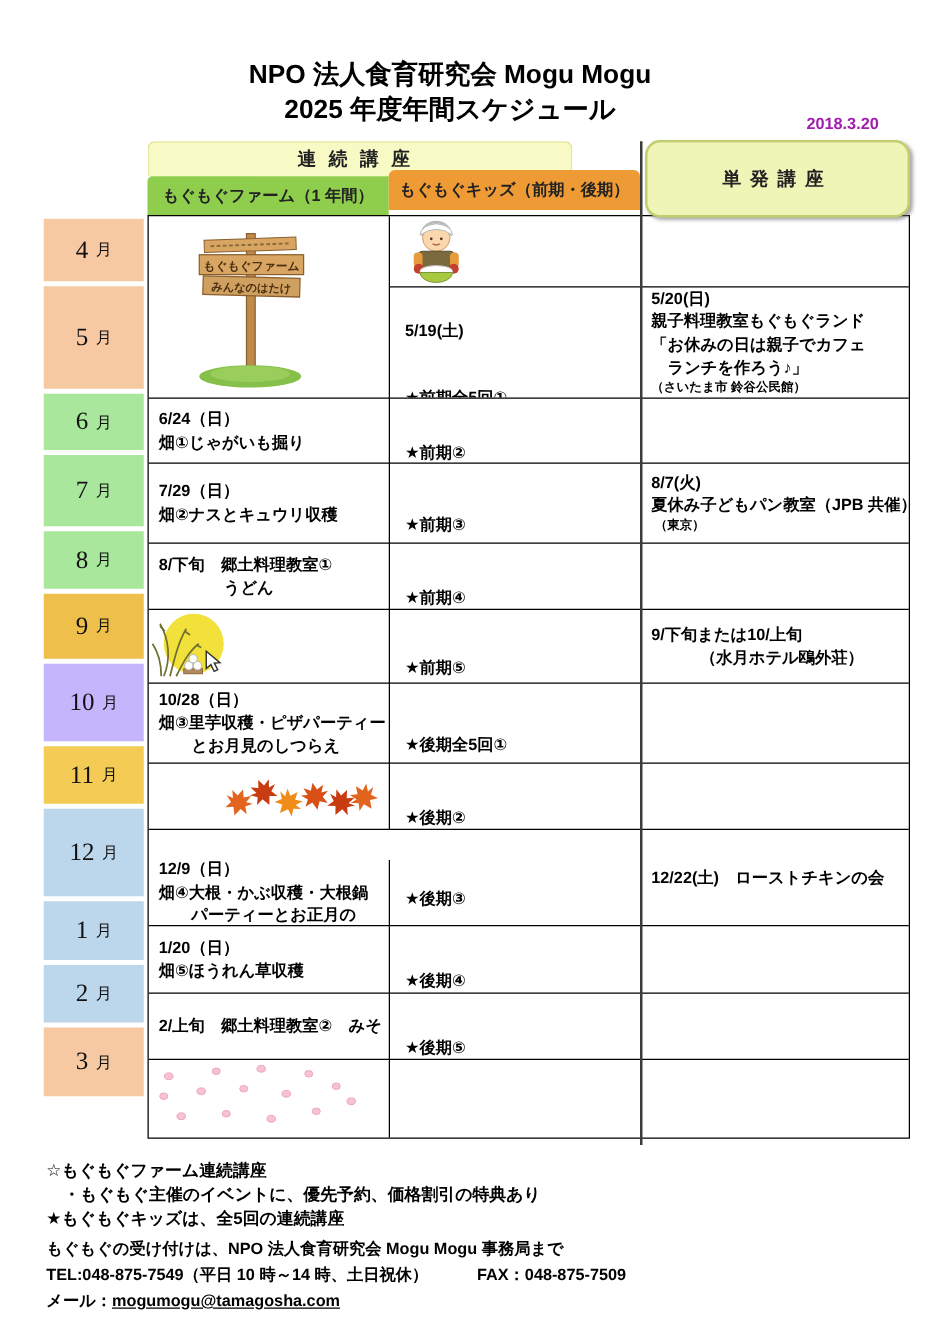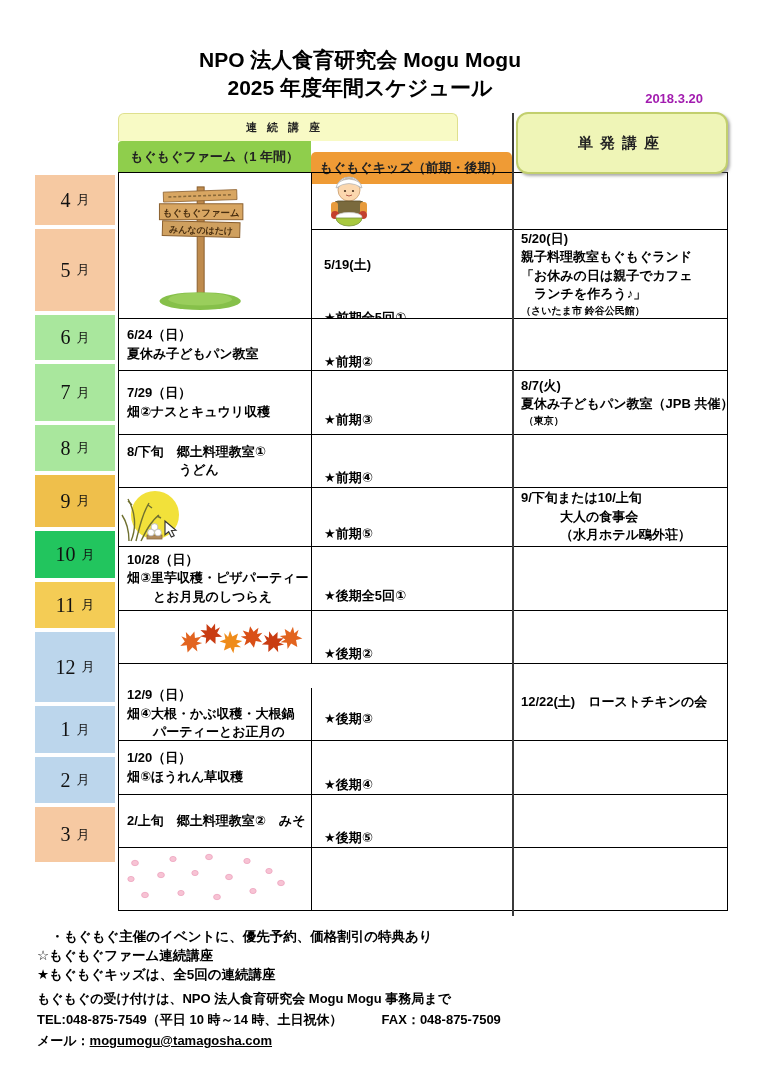--- a/index.html
+++ b/index.html
@@ -6,43 +6,43 @@
   #page{position:relative;width:759px;height:1073px;background:#fff;overflow:hidden;
         font-family:"Liberation Sans","DejaVu Sans",sans-serif;color:#111;}
   
   #title{position:absolute;top:46px;left:0;width:720px;text-align:center;
          font-weight:bold;font-size:21px;line-height:28px;color:#000;}
   #date{position:absolute;top:91px;right:56px;font-size:13px;font-weight:600;color:#a21caf;}
   
   .hdr{position:absolute;box-sizing:border-box;display:flex;align-items:center;justify-content:center;
        font-weight:bold;color:#222;}
   #hdr-cont{left:118px;top:113px;width:340px;height:28px;border-radius:6px 6px 0 0;
-            font-size:11px;letter-spacing:10px;border:1px solid #dfe08e;border-bottom:none;}
+            font-size:15px;letter-spacing:10px;border:1px solid #dfe08e;border-bottom:none;}
   #hdr-farm{left:118px;top:141px;width:193px;height:31px;font-size:13px;border-radius:4px 0 0 0;}
-  #hdr-kids{left:311px;top:152px;width:201px;height:32px;font-size:13px;border-radius:5px 5px 0 0;}
+  #hdr-kids{left:311px;top:136px;width:201px;height:32px;font-size:13px;border-radius:5px 5px 0 0;}
   #hdr-single{left:516px;top:112px;width:212px;height:62px;border-radius:12px;font-size:15px;
               letter-spacing:7px;border:2px solid #c2cf6e;box-shadow:2px 2px 3px rgba(100,100,100,.55);z-index:4;}
   
   #vdivider{position:absolute;left:512px;top:113px;width:2px;height:803px;background:#3b3b3b;z-index:3;}
   
   #months{position:absolute;left:35px;top:172px;width:80px;}
   .mblock{box-sizing:border-box;display:flex;align-items:center;justify-content:center;gap:6px;color:#111;}
   .mblock .n{font-family:"Liberation Serif","DejaVu Serif",serif;font-size:20px;}
   .mblock .u{font-size:13px;}
   
   #tbody{position:absolute;left:118px;top:172px;display:grid;border:1px solid #000;box-sizing:content-box;}
   .cell{box-sizing:border-box;display:flex;flex-direction:column;justify-content:center;
         padding:2px 4px 2px 8px;overflow:hidden;}
   .cell.c0{border-right:1px solid #000;}
   .cell.bb{border-bottom:1px solid #000;}
   .line{font-size:13px;line-height:1.42;font-weight:600;white-space:pre;color:#000;}
   .line.b{font-weight:700;}
   .line.s{font-size:10px;font-weight:700;line-height:1.5;}
   .kids-line{padding-left:4px;margin-top:35px;}
-  .ill{align-items:flex-start;justify-content:flex-end;padding:0;}
+  .ill{align-items:flex-start;justify-content:center;padding:0;}
   
   #notes{position:absolute;left:37px;top:927px;font-size:13.5px;line-height:19px;font-weight:600;color:#000;}
   #notes div{white-space:pre;}
   #contact{position:absolute;left:37px;top:988px;font-size:13px;line-height:21px;font-weight:600;color:#000;}
   #contact div{white-space:pre;}
   #contact a{color:#000;}
   svg text{font-family:"Liberation Sans","DejaVu Sans",sans-serif;}
 </style>
 </head>
 <body>
@@ -79,21 +79,21 @@
         <span class="u">月</span>
       </div>
       <div class="mblock" style="height: 46px; margin: 3px 0px 4px; background: rgb(169, 231, 157);">
         <span class="n">8</span>
         <span class="u">月</span>
       </div>
       <div class="mblock" style="height: 52px; margin: 3px 0px 4px; background: rgb(239, 191, 75);">
         <span class="n">9</span>
         <span class="u">月</span>
       </div>
-      <div class="mblock" style="height: 47px; margin: 3px 0px 4px; background: #22c55e;">
+      <div class="mblock" style="height: 62px; margin: 3px 0px 4px; background: #c4b5fd;">
         <span class="n">10</span>
         <span class="u">月</span>
       </div>
       <div class="mblock" style="height: 46px; margin: 3px 0px 4px; background: rgb(244, 204, 85);">
         <span class="n">11</span>
         <span class="u">月</span>
       </div>
       <div class="mblock" style="height: 70px; margin: 3px 0px 4px; background: rgb(188, 214, 236);">
         <span class="n">12</span>
         <span class="u">月</span>
@@ -153,21 +153,21 @@
       </div>
       <div class="cell c2 bb" style="grid-area: 2 / 3 / span 1;">
         <div class="line">5/20(日)</div>
         <div class="line b">親子料理教室もぐもぐランド</div>
         <div class="line b">「お休みの日は親子でカフェ</div>
         <div class="line b">　ランチを作ろう♪」</div>
         <div class="line s">（さいたま市 鈴谷公民館）</div>
       </div>
       <div class="cell c0 bb" style="grid-area: 3 / 1 / span 1;">
         <div class="line">6/24（日）</div>
-        <div class="line">夏休み子どもパン教室</div>
+        <div class="line">畑①じゃがいも掘り</div>
       </div>
       <div class="cell c1 bb" style="grid-area: 3 / 2 / span 1;">
         <div class="line kids-line">★前期②</div>
       </div>
       <div class="cell c2 bb" style="grid-area: 3 / 3 / span 1;"></div>
       <div class="cell c0 bb" style="grid-area: 4 / 1 / span 1;">
         <div class="line">7/29（日）</div>
         <div class="line">畑②ナスとキュウリ収穫</div>
       </div>
       <div class="cell c1 bb" style="grid-area: 4 / 2 / span 1;">
@@ -203,21 +203,20 @@
     <g transform="translate(44,32) scale(1.15)">
       <polygon points="0,0 0,12 3.2,9.3 5.5,14 8,12.8 5.6,8.2 9.5,8" fill="#fff" stroke="#333" stroke-width="1"></polygon>
     </g>
   </svg>
       </div>
       <div class="cell c1 bb" style="grid-area: 6 / 2 / span 1;">
         <div class="line kids-line">★前期⑤</div>
       </div>
       <div class="cell c2 bb" style="grid-area: 6 / 3 / span 1;">
         <div class="line">9/下旬または10/上旬</div>
-        <div class="line b">　　　大人の食事会</div>
         <div class="line b">　　　（水月ホテル鴎外荘）</div>
       </div>
       <div class="cell c0 bb" style="grid-area: 7 / 1 / span 1;">
         <div class="line">10/28（日）</div>
         <div class="line">畑③里芋収穫・ピザパーティー</div>
         <div class="line">　　とお月見のしつらえ</div>
       </div>
       <div class="cell c1 bb" style="grid-area: 7 / 2 / span 1;">
         <div class="line kids-line">★後期全5回①</div>
       </div>
@@ -283,22 +282,22 @@
       <ellipse cx="134" cy="39" rx="3.2" ry="2.6"></ellipse>
             <ellipse cx="162" cy="31" rx="3.4" ry="2.7"></ellipse>
     </g>
   </svg>
       </div>
       <div class="cell c1" style="grid-area: 12 / 2 / span 1;"></div>
       <div class="cell c2" style="grid-area: 12 / 3 / span 1;"></div>
     </div>
 
   <div id="notes">
+    <div>☆もぐもぐファーム連続講座</div>
     <div>　・もぐもぐ主催のイベントに、優先予約、価格割引の特典あり</div>
-    <div>☆もぐもぐファーム連続講座</div>
     <div>★もぐもぐキッズは、全5回の連続講座</div>
   </div>
   <div id="contact">
     <div>もぐもぐの受け付けは、NPO 法人食育研究会 Mogu Mogu 事務局まで</div>
     <div>TEL:048-875-7549（平日 10 時～14 時、土日祝休）　　　FAX：048-875-7509</div>
     <div><span>メール：</span><a href="#">mogumogu@tamagosha.com</a></div>
   </div>
 </div>
 
 </body></html>

